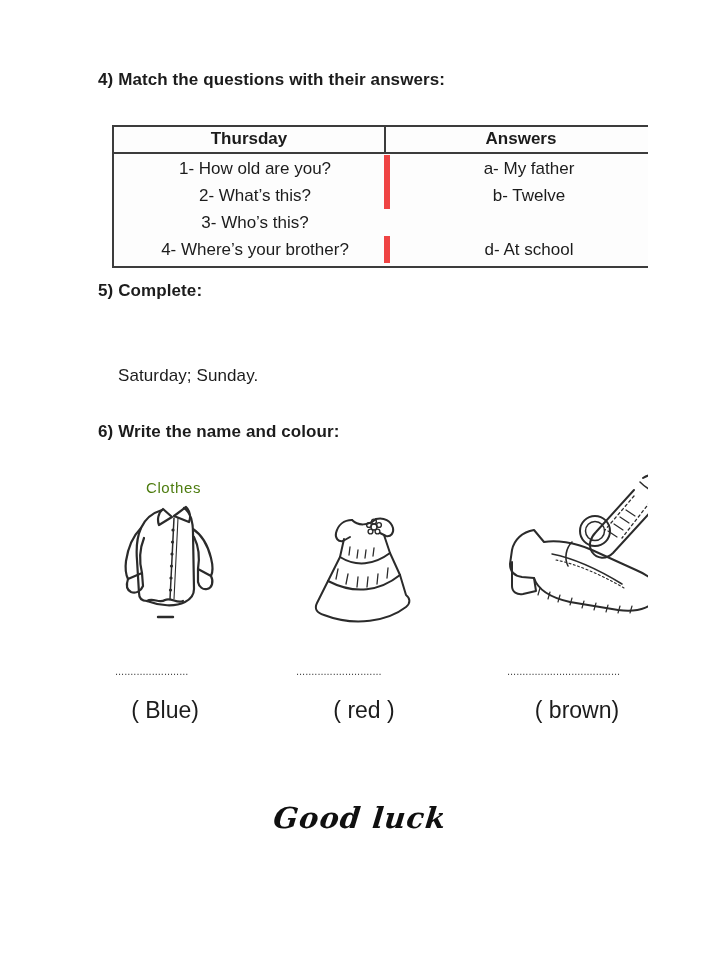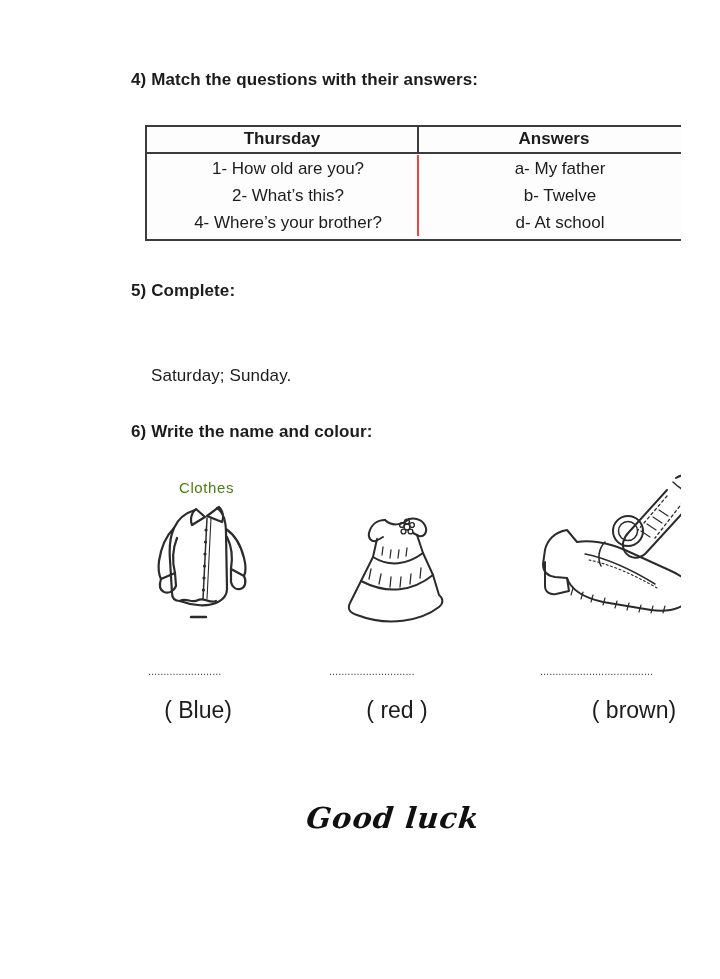--- a/index.html
+++ b/index.html
@@ -3,21 +3,20 @@
 <meta charset="utf-8">
 <style>
   html,body{margin:0;padding:0;background:#ffffff;}
   .page{
     position:relative;
     width:648px;height:979px;
     background:#ffffff;
     color:#1c1c1c;
     font-family:"Liberation Sans",sans-serif;
     overflow:hidden;
-    margin-left:33px;
   }
   .heading{
     position:absolute;
     font-size:17px;
     font-weight:600;
     letter-spacing:.1px;
     white-space:nowrap;
   }
   
   .match-table{
@@ -34,21 +33,21 @@
   }
   .t-head .th.col-right{border-left:2px solid #3c3c3c;}
   .t-row{display:grid;grid-template-columns:270px 1fr;}
   .t-row .td{
     font-size:17px;
     padding:2px 0 2px 12px;
     line-height:23px;
     white-space:nowrap;
     text-align:center;
   }
-  .t-row .td.col-right{border-left:2px solid #ef4444;}
+  .t-row .td.col-right{border-left:6px solid #ef4444;}
   .t-body{padding:1px 0 3px 0;}
   
   .fill-line{
     position:absolute;
     font-size:17px;
     letter-spacing:.1px;
     white-space:nowrap;
   }
   
   .clothes-label{
@@ -106,20 +105,21 @@
     <div class="t-body">
       <div class="t-row">
         <div class="td">1- How old are you?</div>
         <div class="td col-right">a- My father</div>
       </div>
       <div class="t-row">
         <div class="td">2- What’s this?</div>
         <div class="td col-right">b- Twelve</div>
       </div>
       <div class="t-row">
+        <div class="td">3- Who’s this?</div>
       </div>
       <div class="t-row">
         <div class="td">4- Where’s your brother?</div>
         <div class="td col-right">d- At school</div>
       </div>
     </div>
   </div>
 
   <div class="heading" style="left:98px;top:281px;">5) Complete:</div>
   <div class="fill-line" style="left:118px;top:366px;">Saturday; Sunday.</div>
@@ -222,17 +222,17 @@
       </g>
     </g>
   </svg>
 
   <div class="blank" style="left:115px;width:84px;">........................</div>
   <div class="blank" style="left:296px;width:98px;">............................</div>
   <div class="blank" style="left:507px;width:125px;">.....................................</div>
 
   <div class="color-label" style="left:115px;">( Blue)</div>
   <div class="color-label" style="left:314px;">( red )</div>
-  <div class="color-label" style="left:551px;">( brown)</div>
+  <div class="color-label" style="left:527px;">( brown)</div>
 
   <div class="goodluck">Good luck</div>
 
 </div>
 
 </body></html>

